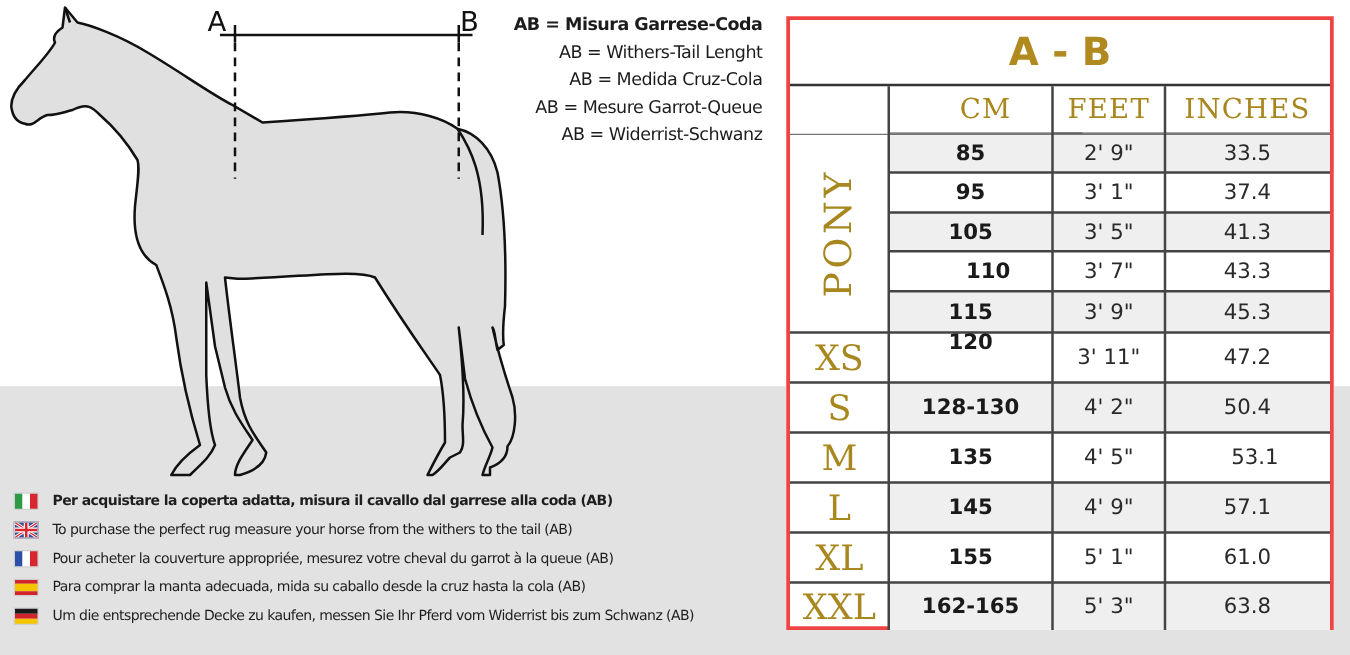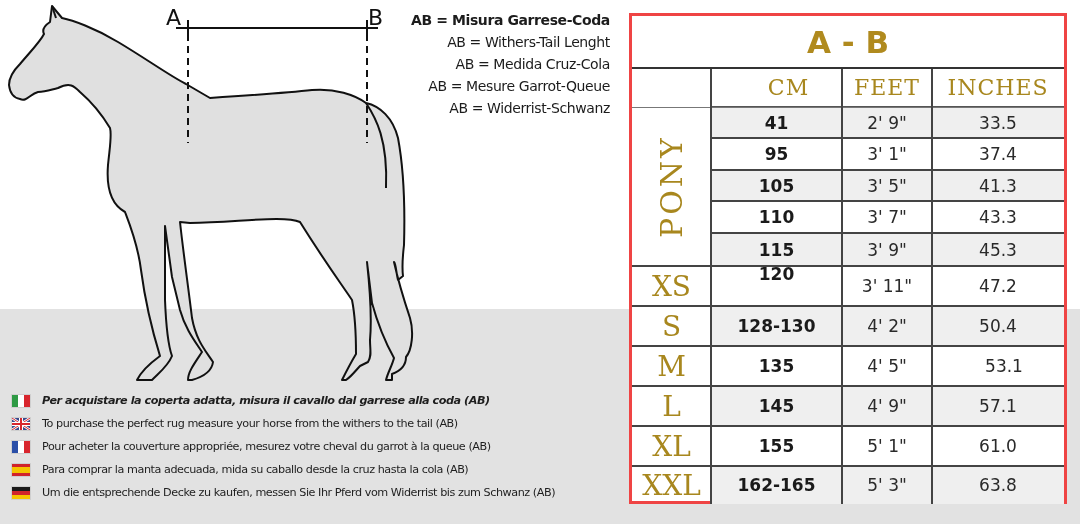--- a/index.html
+++ b/index.html
@@ -12,21 +12,21 @@
 
   .legend-ab { position: absolute; left: 411px; top: 9px; font-family: "DejaVu Sans", sans-serif; font-size: 14px; line-height: 22px; color: #1c1c1c; letter-spacing: -0.4px; text-align: right; }
   .legend-ab .row.bold { font-weight: bold; }
 
   .instructions { position: absolute; left: 11px; top: 389px; }
   .instr-row { display: flex; align-items: center; height: 23px; }
   .flag { width: 20px; height: 14px; margin-right: 11px; display: flex; border: 1px solid #cfcfcf; flex-shrink: 0; }
   .flag > span { flex: 1; }
   .flag.de { flex-direction: column; }
   .instr-text { font-family: "DejaVu Sans", sans-serif; font-size: 11.2px; color: #1e1e1e; white-space: nowrap; letter-spacing: -0.45px; }
-  .instr-text.bold { font-weight: bold; font-style: italic; }
+  .instr-text.bold { font-weight: bold; }
 
   .size-table { position: absolute; left: 629px; top: 13px; width: 438px; height: 491px; border: 3px solid #ef4444; background: #fff; }
   .t-title { position: absolute; left: 0; top: 0; width: 432px; height: 53px; border-bottom: 2px solid #333; display: flex; align-items: center; justify-content: center; font-family: "DejaVu Sans", sans-serif; font-weight: bold; font-size: 31px; color: #b08a1e; }
   .col-head { position: absolute; top: 53px; height: 38px; border-bottom: 1px solid #555; display: flex; align-items: center; justify-content: center; font-family: "DejaVu Serif", serif; font-size: 22px; color: #a8871e; letter-spacing: 1px; }
   .vline { position: absolute; width: 2px; background: #444; }
   .hline { position: absolute; height: 2px; background: #444; }
   .hline.thin { height: 1px; background: #777; }
   .cell { position: absolute; display: flex; align-items: center; justify-content: center; font-family: "DejaVu Sans", sans-serif; font-size: 17px; color: #2a2a2a; }
   .cell.cm { font-weight: bold; color: #1a1a1a; }
   .rowbg { position: absolute; left: 79px; width: 353px; }
@@ -144,33 +144,33 @@
 
   <div class="col-head" style="left:79px;width:155px">CM</div>
   <div class="col-head" style="left:210px;width:90px">FEET</div>
   <div class="col-head" style="left:300px;width:132px">INCHES</div>
   <div class="hline thin" style="left:0;top:91px;width:432px"></div>
 
   <div class="pony-label">
       <span>PONY</span>
     </div>
 
-  <div class="cell cm" style="left:79px;top:91px;width:131px;height:31px">41</div>
+  <div class="cell cm" style="left:79px;top:91px;width:131px;height:31px">85</div>
   <div class="cell" style="left:210px;top:91px;width:90px;height:31px">2' 9"</div>
   <div class="cell" style="left:300px;top:91px;width:132px;height:31px">33.5</div>
 
   <div class="cell cm" style="left:79px;top:122px;width:131px;height:32px">95</div>
   <div class="cell" style="left:210px;top:122px;width:90px;height:32px">3' 1"</div>
   <div class="cell" style="left:300px;top:122px;width:132px;height:32px">37.4</div>
 
   <div class="cell cm" style="left:79px;top:154px;width:131px;height:31px">105</div>
   <div class="cell" style="left:210px;top:154px;width:90px;height:31px">3' 5"</div>
   <div class="cell" style="left:300px;top:154px;width:132px;height:31px">41.3</div>
 
-  <div class="cell cm" style="left:79px;top:185px;width:131px;height:32px">110</div>
+  <div class="cell cm" style="left:93px;top:185px;width:131px;height:32px">110</div>
   <div class="cell" style="left:210px;top:185px;width:90px;height:32px">3' 7"</div>
   <div class="cell" style="left:300px;top:185px;width:132px;height:32px">43.3</div>
 
   <div class="cell cm" style="left:79px;top:217px;width:131px;height:33px">115</div>
   <div class="cell" style="left:210px;top:217px;width:90px;height:33px">3' 9"</div>
   <div class="cell" style="left:300px;top:217px;width:132px;height:33px">45.3</div>
 
   <div class="hline" style="left:79px;top:121px;width:353px"></div>
   <div class="hline" style="left:79px;top:153px;width:353px"></div>
   <div class="hline" style="left:79px;top:184px;width:353px"></div>

